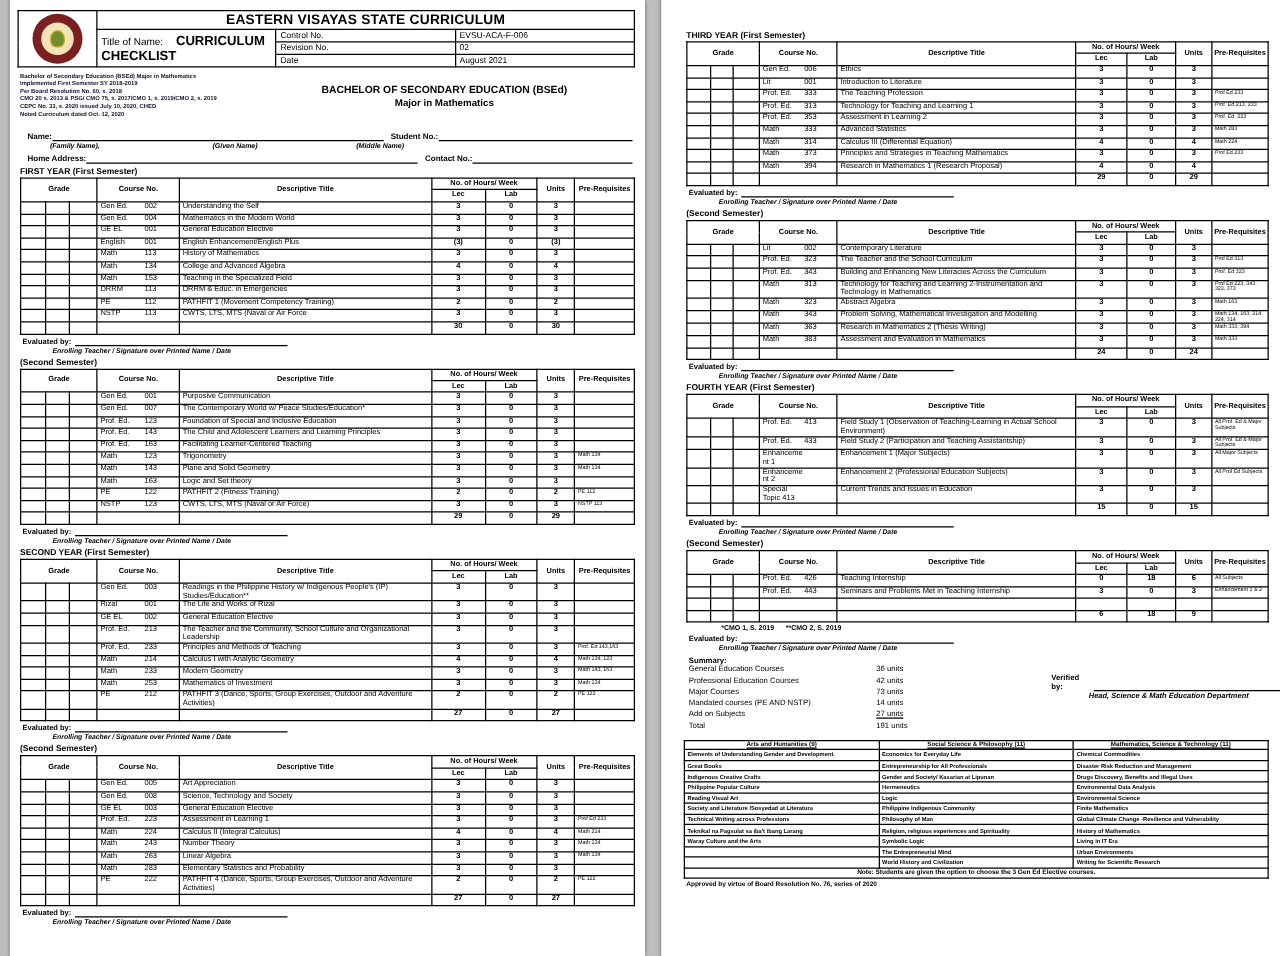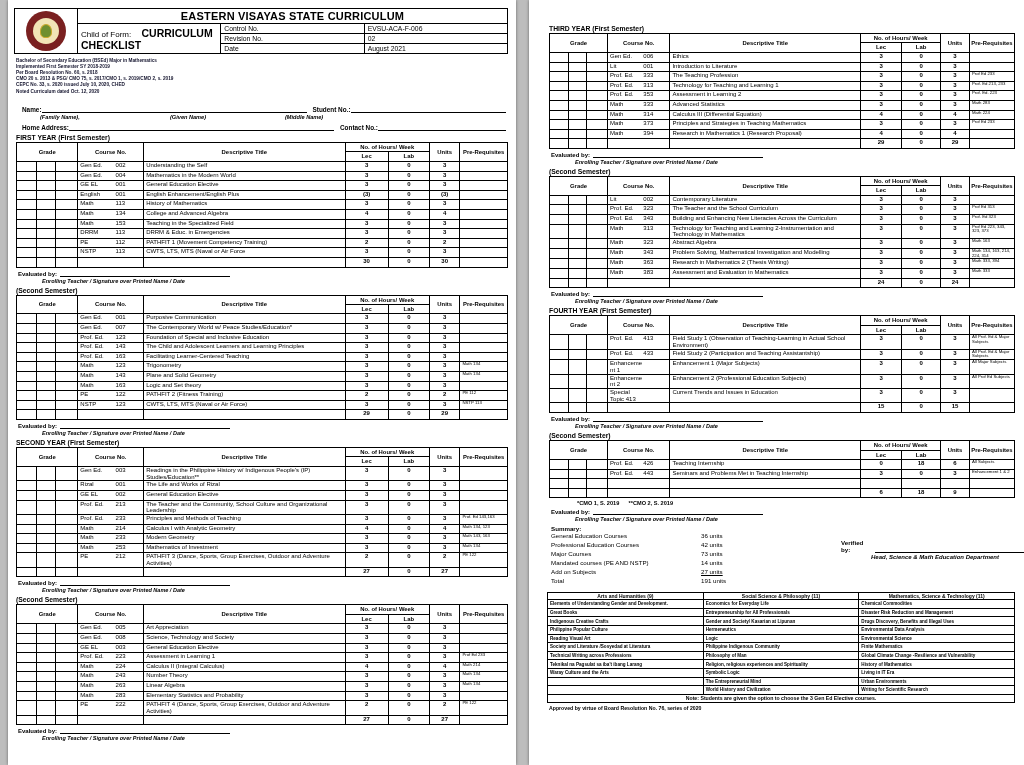--- a/index.html
+++ b/index.html
@@ -91,21 +91,21 @@
           <div class="seal">
             <div class="seal-inner">
                   <div class="seal-core"></div>
                 </div>
           </div>
         </td>
         <td class="univ" colspan="3">EASTERN VISAYAS STATE CURRICULUM</td>
       </tr>
       <tr>
         <td class="tof" rowspan="3">
-          <span>Child of Form:</span>
+          <span>Title of Name:</span>
           <span class="tof-big">CURRICULUM CHECKLIST</span>
         </td>
         <td class="ctl-l">Control No.</td>
         <td class="ctl-v">EVSU-ACA-F-006</td>
       </tr>
       <tr>
         <td class="ctl-l">Revision No.</td>
         <td class="ctl-v">02</td>
       </tr>
       <tr>
@@ -116,20 +116,24 @@
       </table>
 
     <div class="prog-block">
       <div class="notes">
         <div>Bachelor of Secondary Education (BSEd) Major in Mathematics</div>
         <div>Implemented First Semester SY 2018-2019</div>
         <div>Per Board Resolution No. 60, s. 2018</div>
         <div>CMO 20 s. 2013 &amp; PSG/ CMO 75, s. 2017/CMO 1, s. 2019/CMO 2, s. 2019</div>
         <div>CEPC No. 33, s. 2020 issued July 10, 2020, CHED</div>
         <div>Noted Curriculum dated Oct. 12, 2020</div>
+      </div>
+      <div class="prog-titles">
+        <div class="pt1">BACHELOR OF SECONDARY EDUCATION (BSEd)</div>
+        <div class="pt2">Major in Mathematics</div>
       </div>
     </div>
 
     <div class="fill-area">
       <div class="fill-row">
         <span>Name:</span>
         <span class="line l-name"></span>
         <span style="margin-left:6px">Student No.:</span>
         <span class="line l-right"></span>
       </div>

